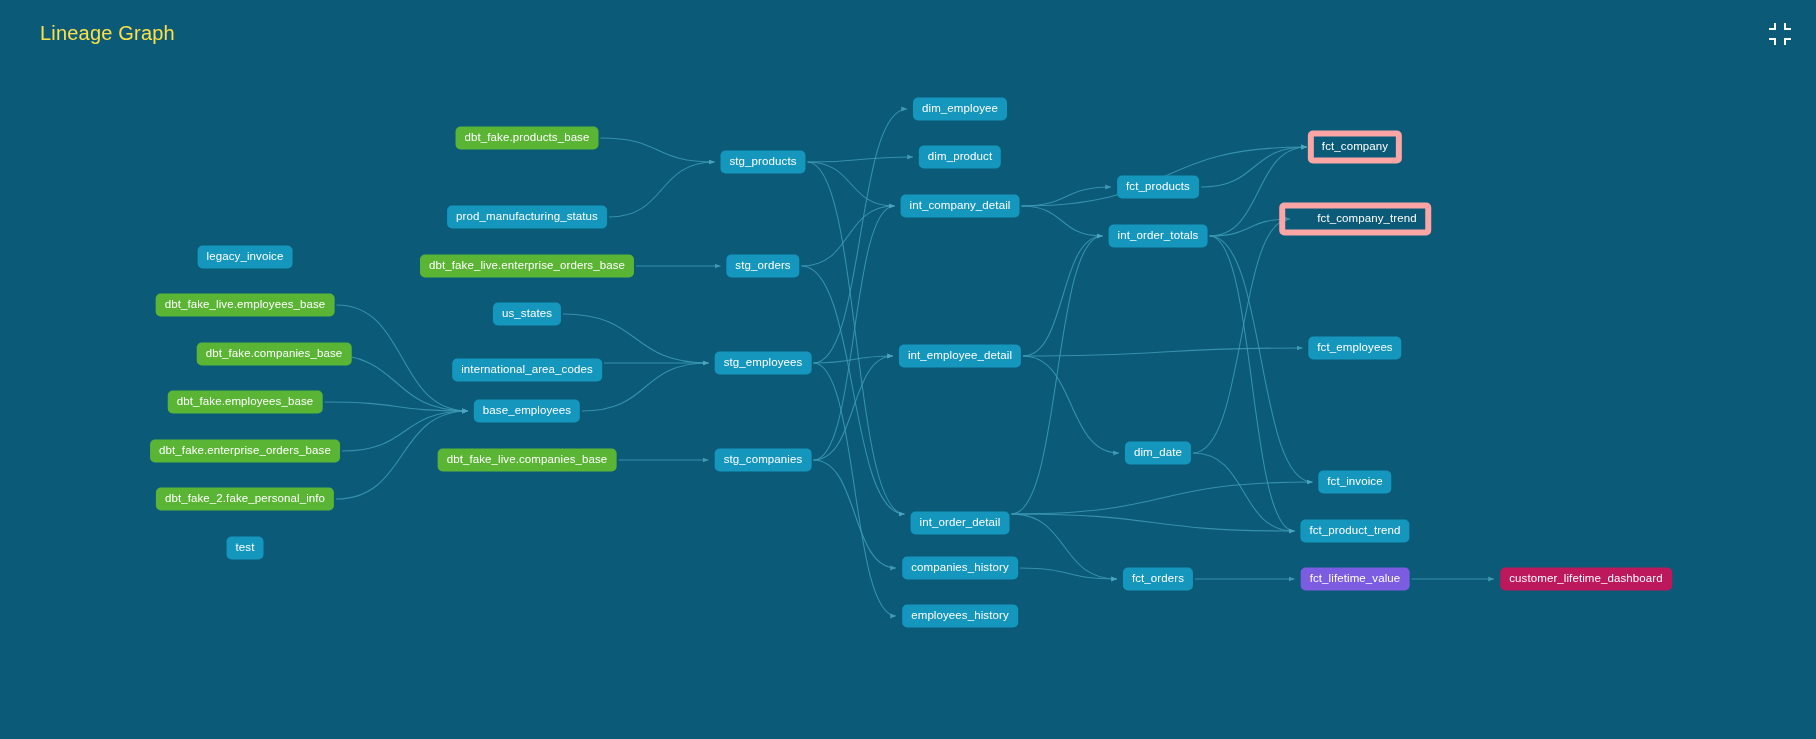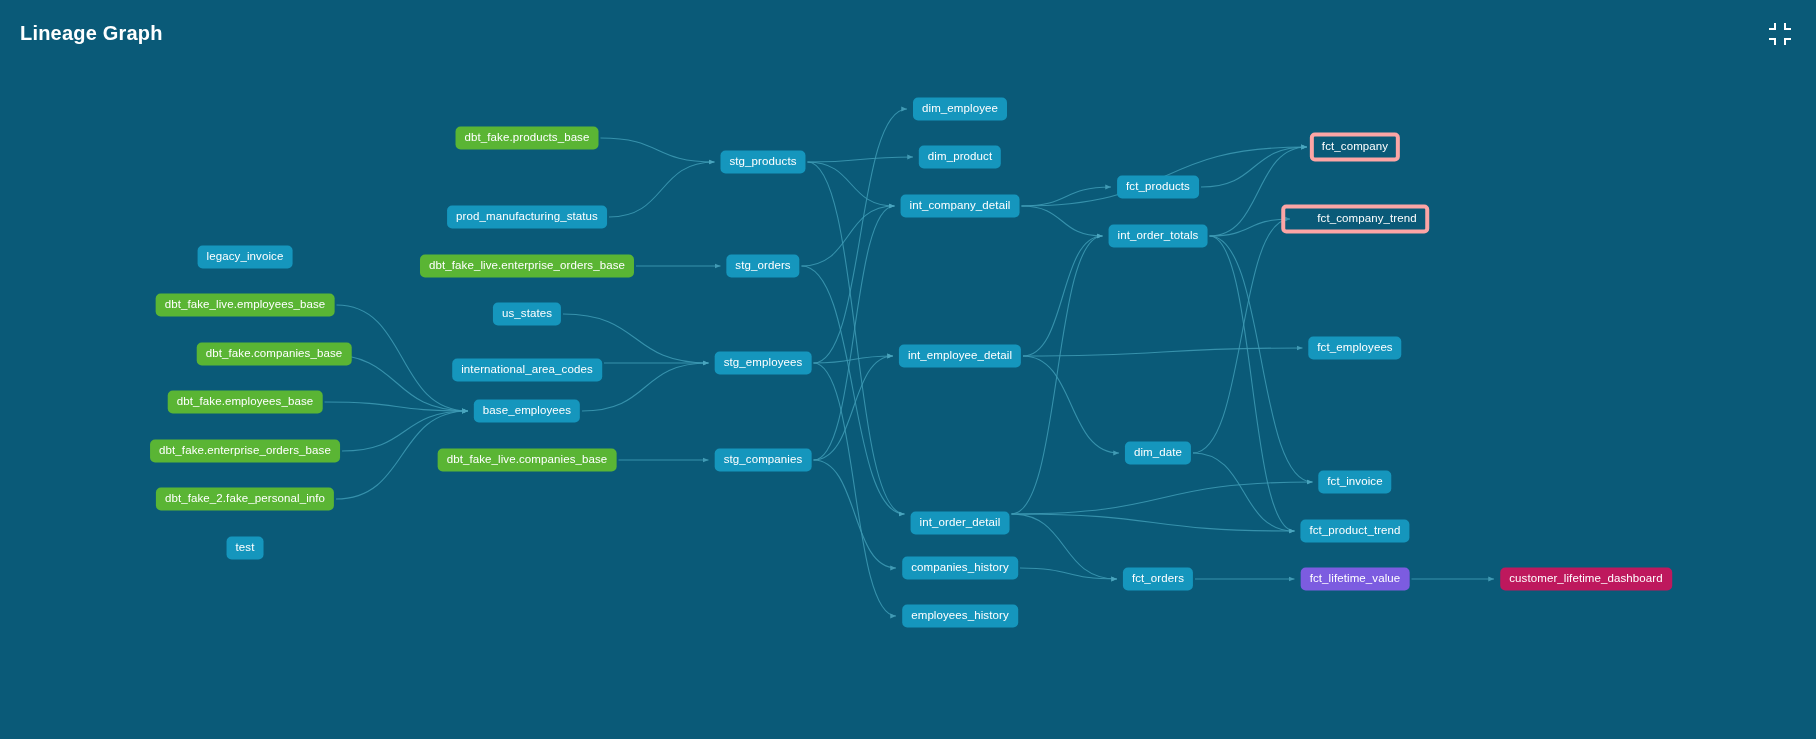--- a/index.html
+++ b/index.html
@@ -6,22 +6,22 @@
   html,body { width:1816px; height:739px; overflow:hidden; }
   body {
     background:#0a5a78;
     font-family:"Liberation Sans","DejaVu Sans",sans-serif;
     position:relative;
   }
   #canvas { position:absolute; inset:0; }
   #edge-layer { position:absolute; left:0; top:0; width:1816px; height:739px; pointer-events:none; }
 
   #page-title {
-    position:absolute; left:20px; top:22px;
-    color:#ffffff; font-size:20px; font-weight:bold;
+    position:absolute; left:40px; top:22px;
+    color:#fde047; font-size:20px; font-weight:normal;
     letter-spacing:.2px; white-space:nowrap;
   }
 
   #collapse-button {
     position:absolute; right:22px; top:20px;
     width:28px; height:28px; cursor:pointer;
   }
 
   .node {
     position:absolute;
@@ -33,21 +33,21 @@
     color:#ffffff;
     white-space:nowrap;
     cursor:pointer;
     text-align:center;
     letter-spacing:.1px;
   }
   .node.teal    { background:#1596bd; }
   .node.green   { background:#5ab534; }
   .node.purple  { background:#7c5ce0; }
   .node.orange  { background:#be185d; }
-  .node.outline { background:rgba(10,90,120,0.25); border:4px solid #fca5a5; padding:4px 8px 5px 8px; }
+  .node.outline { background:rgba(10,90,120,0.25); border:6px solid #fca5a5; padding:4px 8px 5px 8px; }
 </style>
 </head>
 <body>
 
 <div id="canvas">
 
   <svg id="edge-layer" viewBox="0 0 1816 739" xmlns="http://www.w3.org/2000/svg">
     <defs>
       <marker id="arrow" viewBox="0 0 8 8" refX="7" refY="4" markerWidth="6" markerHeight="6" orient="auto-start-reverse">
         <path d="M0,1 L7,4 L0,7 z" fill="#4ba6bf"></path>

